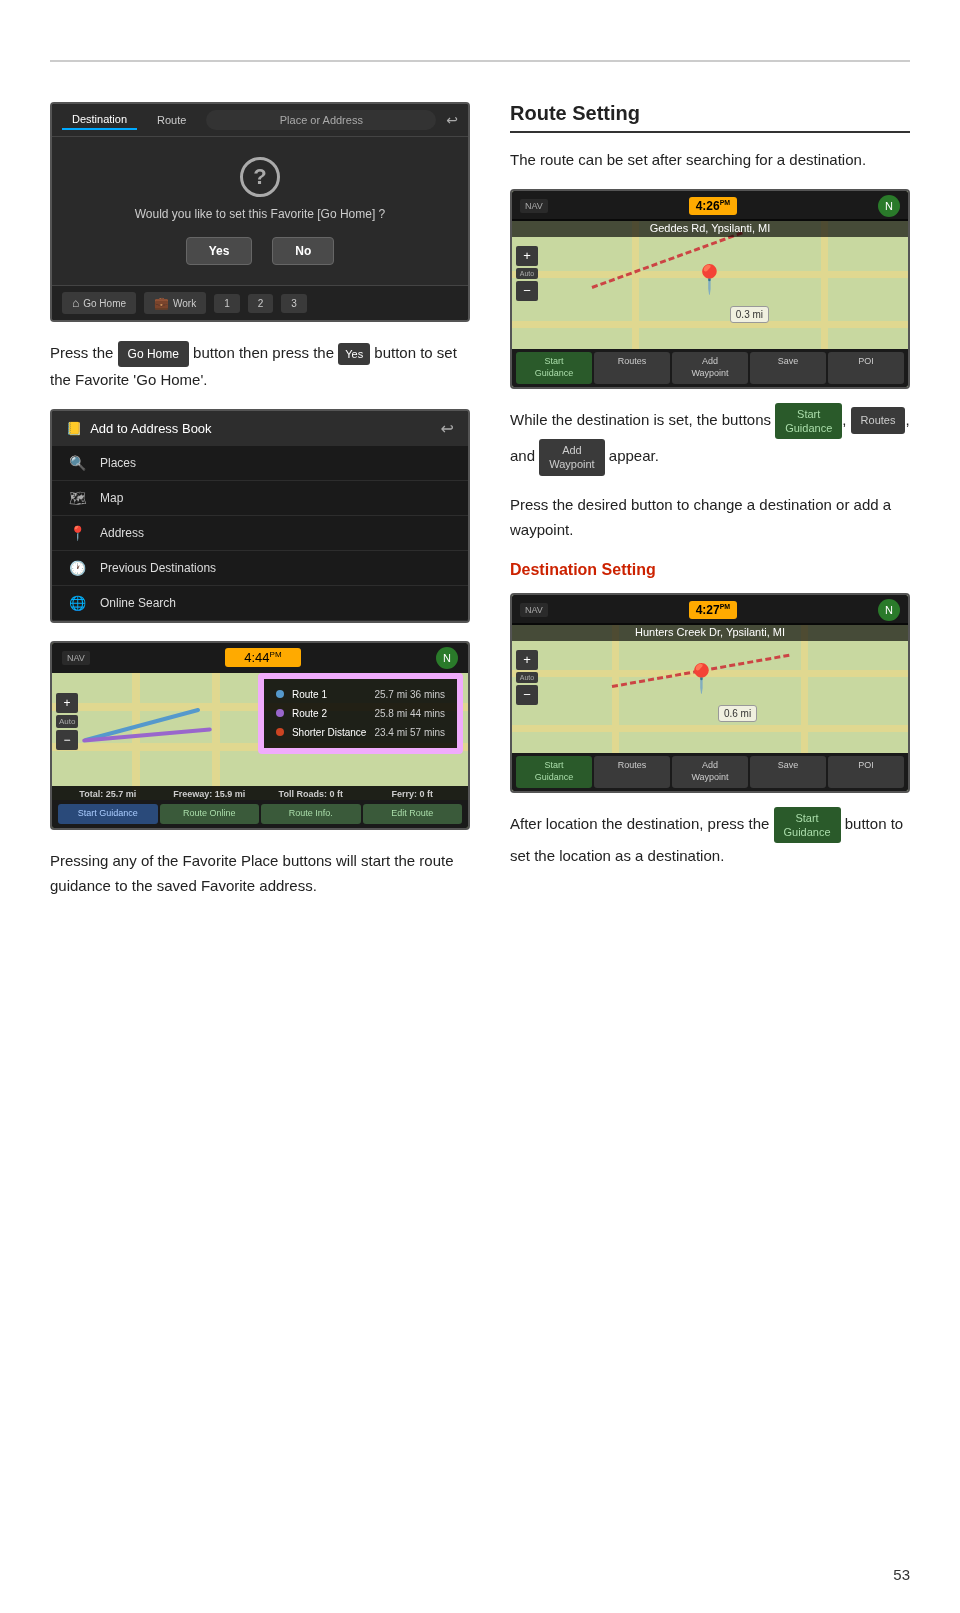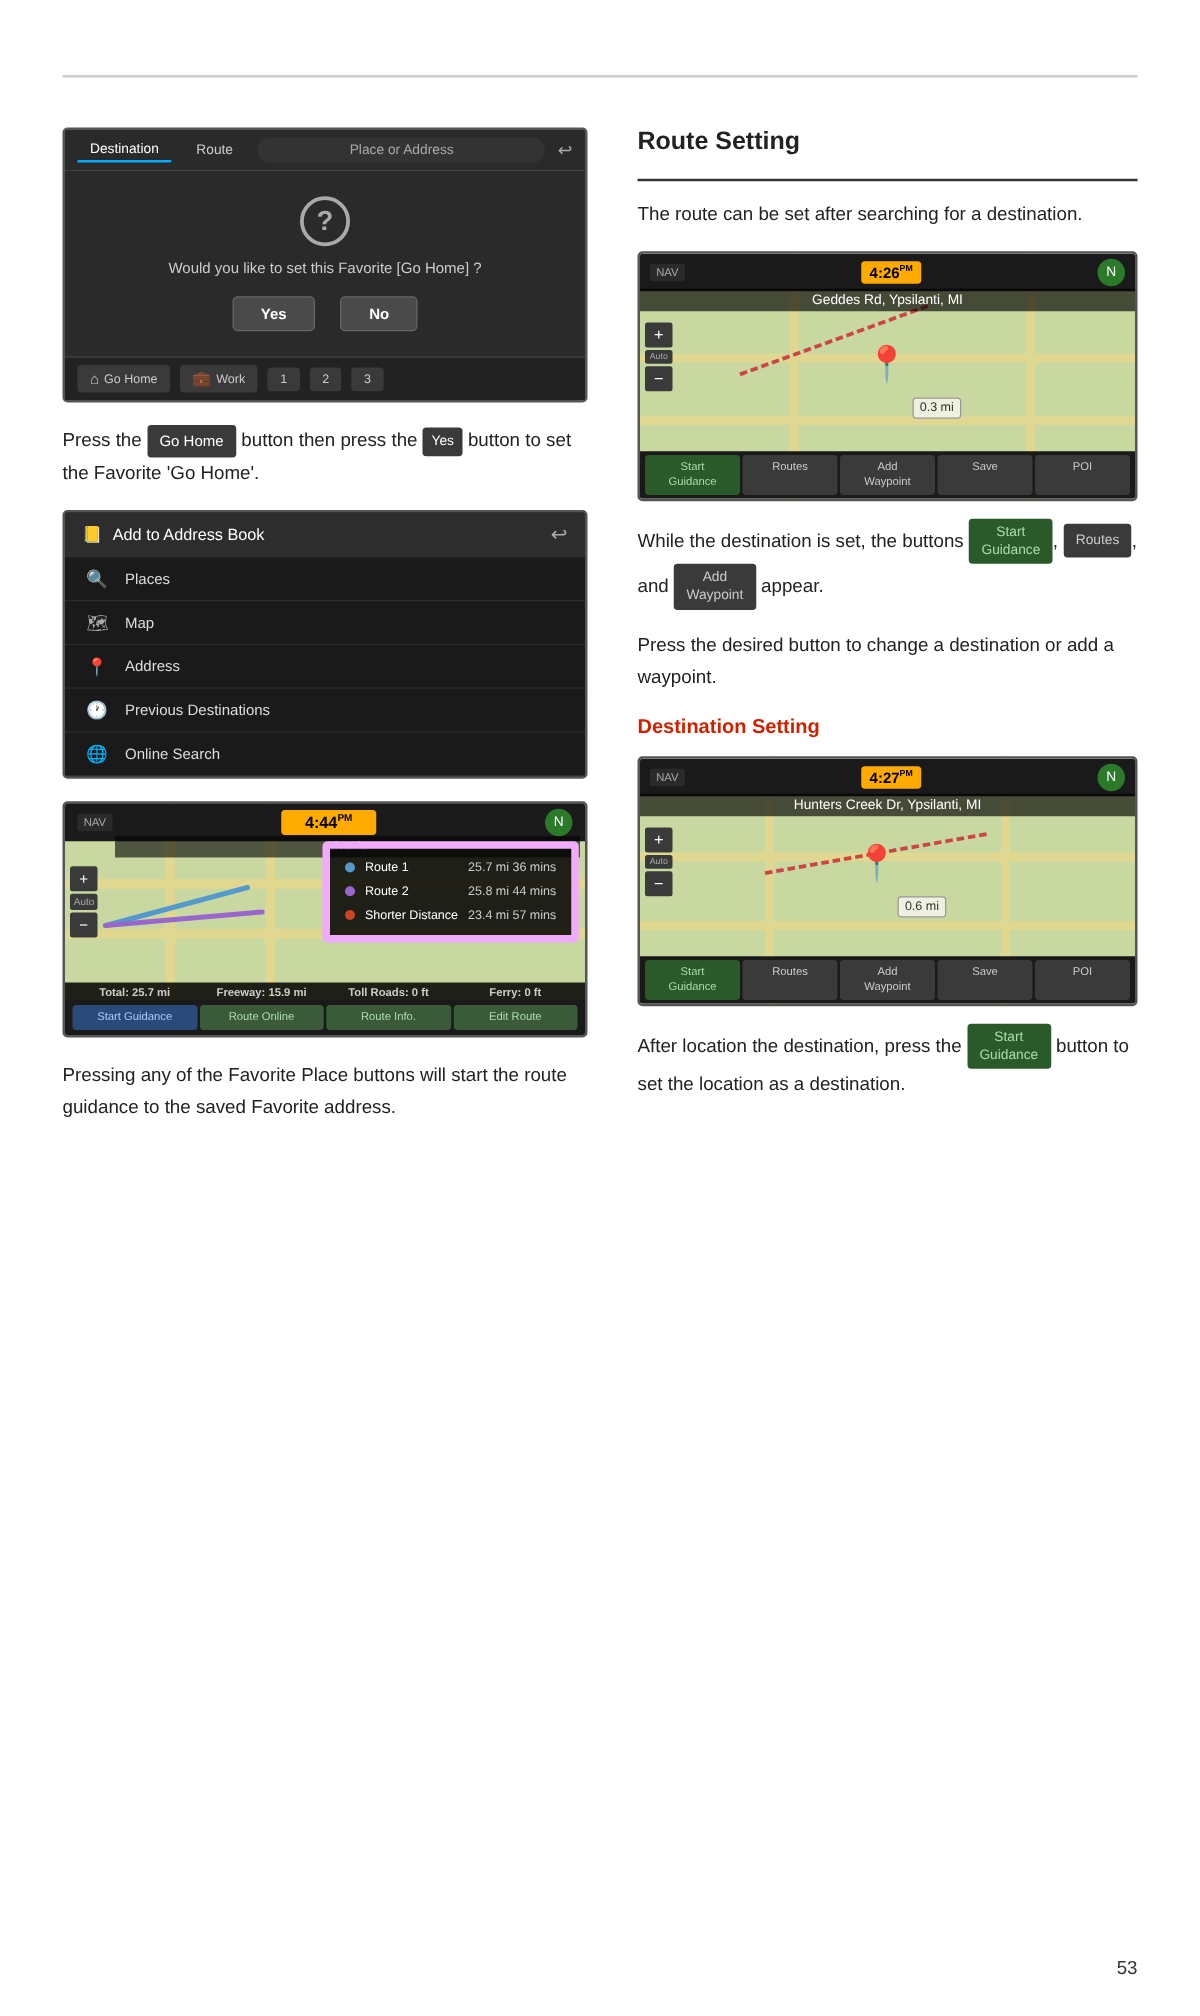--- a/index.html
+++ b/index.html
@@ -170,21 +170,21 @@
       color: #fff;
       font-size: 11px;
       padding: 4px 10px;
       display: flex;
       align-items: center;
       justify-content: space-between;
     }
     .map-time {
       background: #ffaa00;
       color: #000;
-      font-weight: bold;
+      font-weight: normal;
       font-size: 13px;
       padding: 2px 19px;
       border-radius: 3px;
     }
     .map-time sup {
       font-size: 8px;
     }
     .map-nav-btn {
       width: 22px;
       height: 20px;
@@ -297,21 +297,21 @@
       padding: 2px 7px;
       border-radius: 3px;
       vertical-align: middle;
     }
     
     .section-heading {
       font-size: 20px;
       font-weight: bold;
       color: #222;
       border-bottom: 2px solid #333;
-      padding-bottom: 18px;
+      padding-bottom: 6px;
       margin-bottom: 14px;
     }
     .destination-heading {
       font-size: 16px;
       font-weight: bold;
       color: #cc2200;
       margin: 18px 0 14px 0;
     }
     
     .map-screen-right {
@@ -470,21 +470,20 @@
           <div class="map-top-bar">
             <div style="display:flex;align-items:center;gap:6px;">
               <div style="background:#2a2a2a;color:#aaa;font-size:9px;padding:2px 5px;border-radius:2px;">NAV</div>
             </div>
             <div class="map-time">
               <span>4:44</span><sup>PM</sup>
             </div>
             <div style="background:#2a7a2a;border-radius:50%;width:22px;height:22px;display:flex;align-items:center;justify-content:center;color:#fff;font-size:11px;">N</div>
           </div>
 
-          <div style="background:rgba(0,0,0,0.6);color:#fff;font-size:10px;padding:3px 8px;position:absolute;top:26px;left:40px;right:4px;text-align:center;">Livonia</div>
 
           <div style="position:absolute;left:4px;top:50px;display:flex;flex-direction:column;gap:2px;">
             <div class="map-nav-btn">+</div>
             <div style="background:#3a3a3a;color:#aaa;font-size:8px;padding:2px 3px;border-radius:2px;text-align:center;">Auto</div>
             <div class="map-nav-btn">−</div>
           </div>
 
           <div class="route-options-panel">
             <div class="route-option-item">
               <div class="dot" style="background:#5599cc;"></div>

